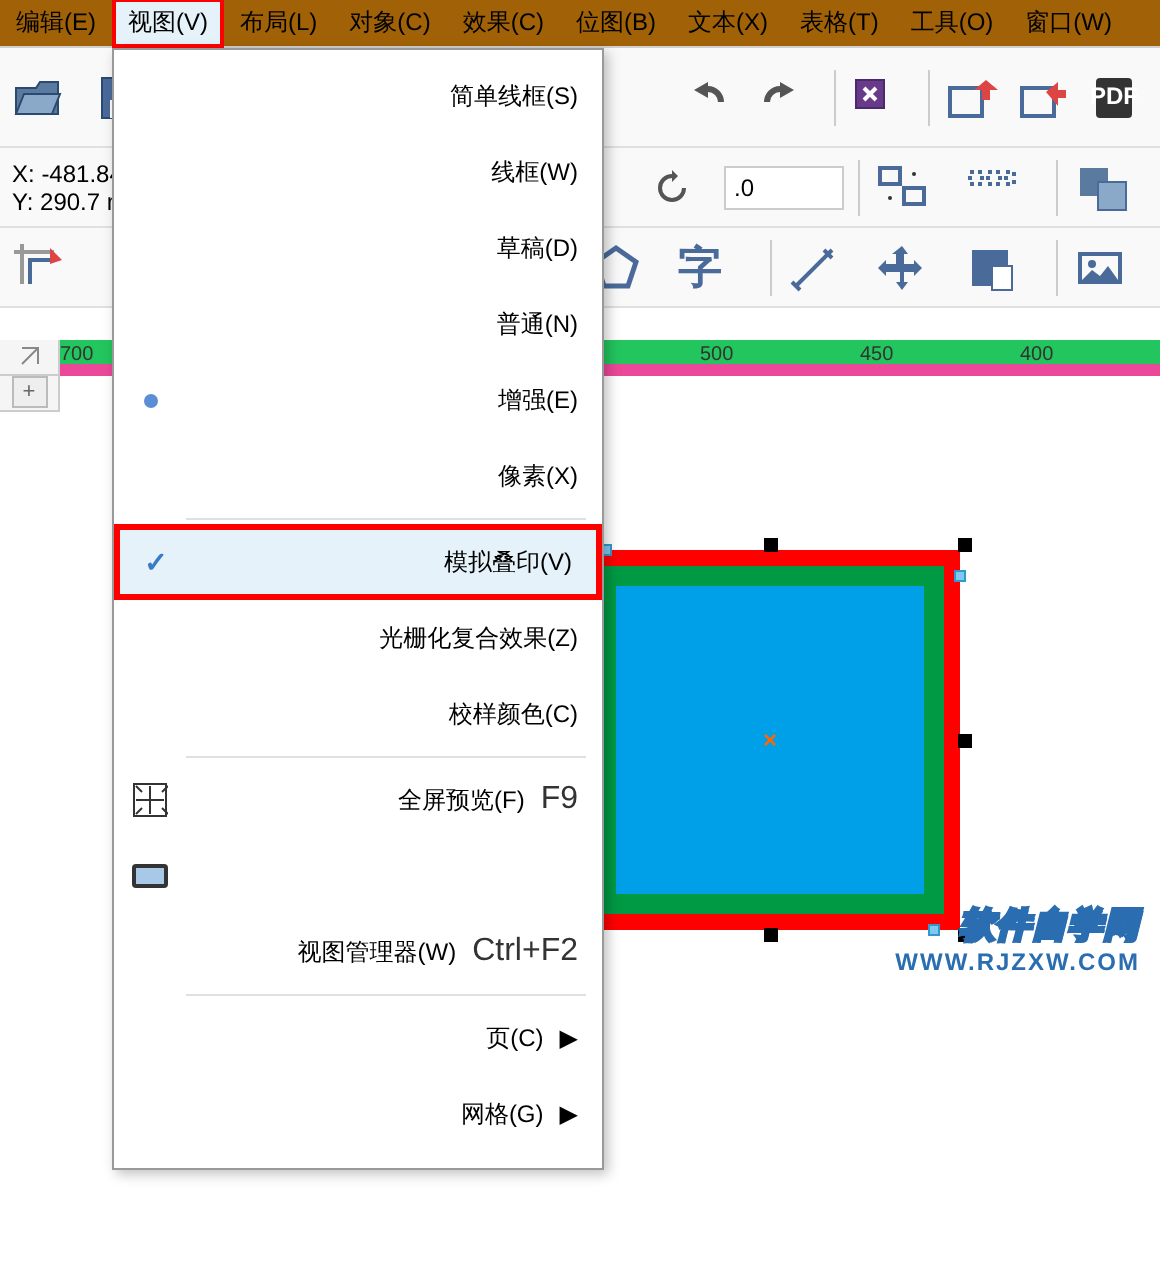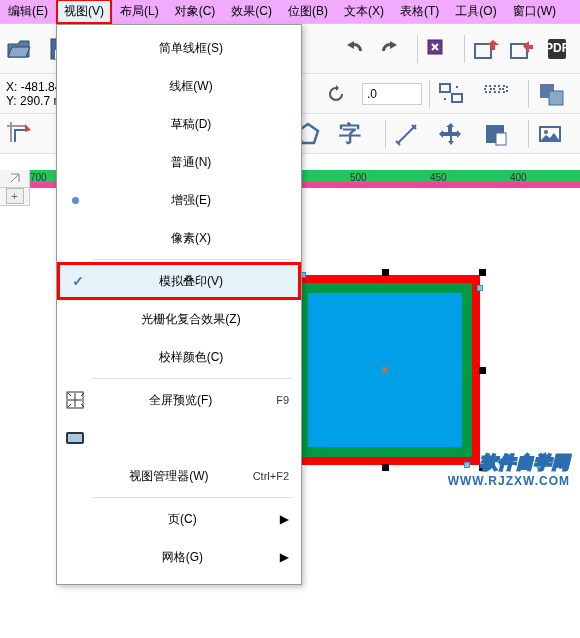--- a/index.html
+++ b/index.html
@@ -1,34 +1,34 @@
 <!DOCTYPE html>
 <html><head>
 <meta charset="utf-8">
 <style>
 * { margin: 0; padding: 0; box-sizing: border-box; font-family: "Microsoft YaHei", SimSun, sans-serif; font-size: 12px; }
 body { width: 580px; height: 638px; background: #fff; overflow: hidden; position: relative; }
-.menubar { display: flex; background: #f0abfc; height: 24px; align-items: center; border-bottom: 1px solid #d0d0d0; }
+.menubar { display: flex; background: #a16207; height: 24px; align-items: center; border-bottom: 1px solid #d0d0d0; }
 .menu-item { padding: 4px 8px; cursor: pointer; white-space: nowrap; }
 .menu-item.active { background: #e6f2fa; border: 2px solid #ff0000; padding: 2px 6px; }
 .toolbar-row { display: flex; align-items: center; height: 40px; background: #f9f9f9; border-bottom: 1px solid #e0e0e0; padding: 0 4px; gap: 4px; }
 .toolbar-row.tall { height: 50px; }
 .tool-btn { width: 32px; height: 32px; display: inline-flex; align-items: center; justify-content: flex-start; cursor: pointer; border: 1px solid transparent; }
 .tool-btn.big { width: 40px; height: 40px; }
 .divider { width: 1px; height: 28px; background: #ccc; margin: 0 3px; }
 .coord-box { display: flex; flex-direction: column; font-size: 11px; padding: 2px; width: 60px; }
 .coord-box span { white-space: nowrap; overflow: hidden; }
 .num-input { display: flex; align-items: center; border: 1px solid #ccc; background: #fff; height: 22px; padding: 0 4px; width: 60px; }
 .num-input input { border: none; width: 40px; outline: none; font-size: 12px; }
 .dropdown-menu { position: absolute; top: 24px; left: 56px; width: 246px; background: #fff; border: 1px solid #999; box-shadow: 2px 2px 6px rgba(0,0,0,.25); z-index: 100; padding: 4px 0 8px 0; }
 .menu-row { display: flex; align-items: center; height: 38px; padding: 0 12px 0 0; cursor: pointer; position: relative; }
 .menu-row.highlighted { background: #e6f2fa; border: 3px solid #ff0000; }
 .menu-icon-col { width: 36px; display: flex; justify-content: center; align-items: center; }
-.menu-label { flex: 1; text-align: center; }
-.menu-shortcut { color: #333; font-size: 11px; margin-left: 8px; }
+.menu-label { flex: 1; text-align: right; }
+.menu-shortcut { color: #333; font-size: 16px; margin-left: 8px; }
 .menu-submenu-arrow { margin-left: 8px; }
 .menu-sep { height: 1px; background: #e0e0e0; margin: 2px 8px 2px 36px; }
 .radio-dot { width: 7px; height: 7px; border-radius: 50%; background: #5a8fd6; display: block; }
 .check-mark { color: #3a7bc8; font-size: 14px; font-weight: bold; }
 .ruler-h { position: absolute; top: 170px; left: 30px; right: 0; height: 18px; background: #22c55e; border-bottom: 6px solid #ec4899; display: flex; font-size: 10px; color: #333; }
 .ruler-corner { position: absolute; top: 170px; left: 0; width: 30px; height: 36px; background: #f5f5f5; border-right: 1px solid #ccc; border-bottom: 1px solid #ccc; display:flex; flex-direction:column; }
 .ruler-tick { position: absolute; top: 2px; font-size: 10px; }
 .shape-wrap { position: absolute; top: 275px; left: 290px; width: 190px; height: 190px; }
 .shape-red { position: absolute; inset: 0; background: #ff0000; }
 .shape-green { position: absolute; inset: 8px; background: #009944; }

